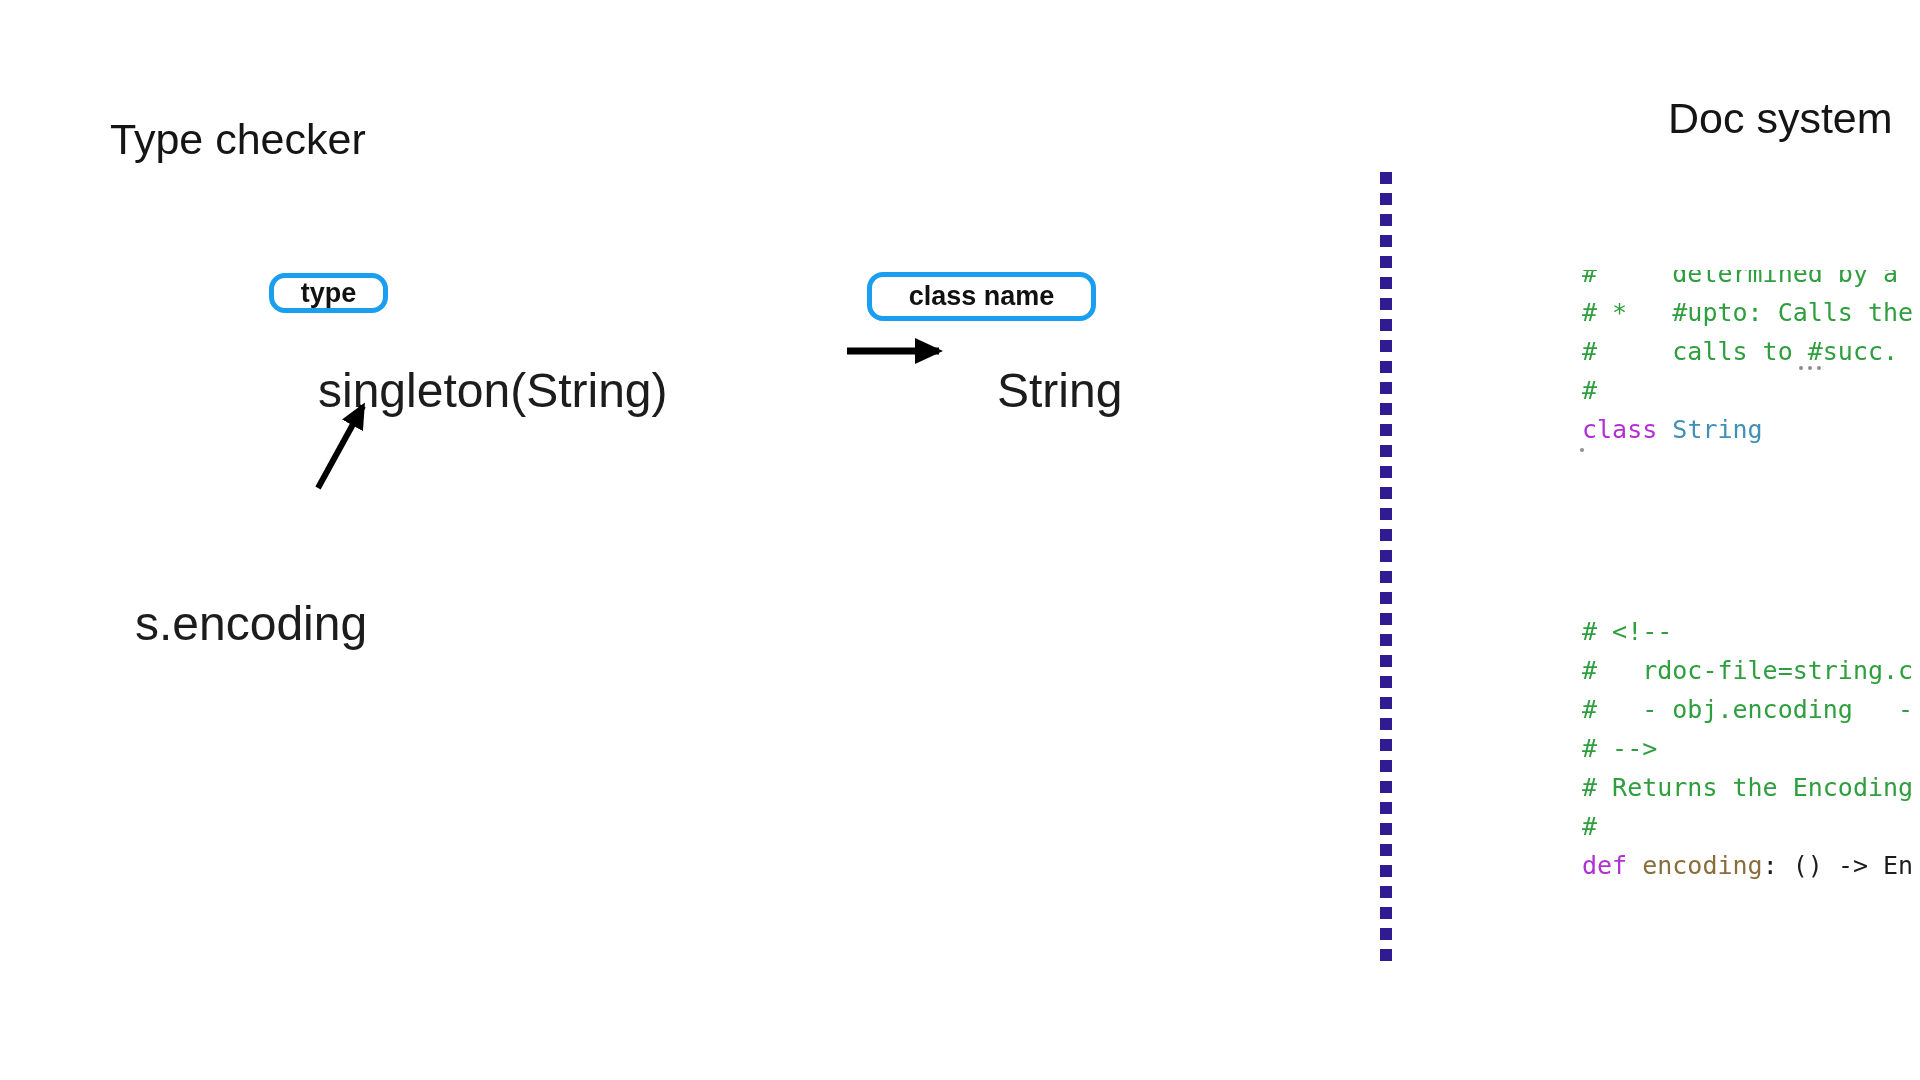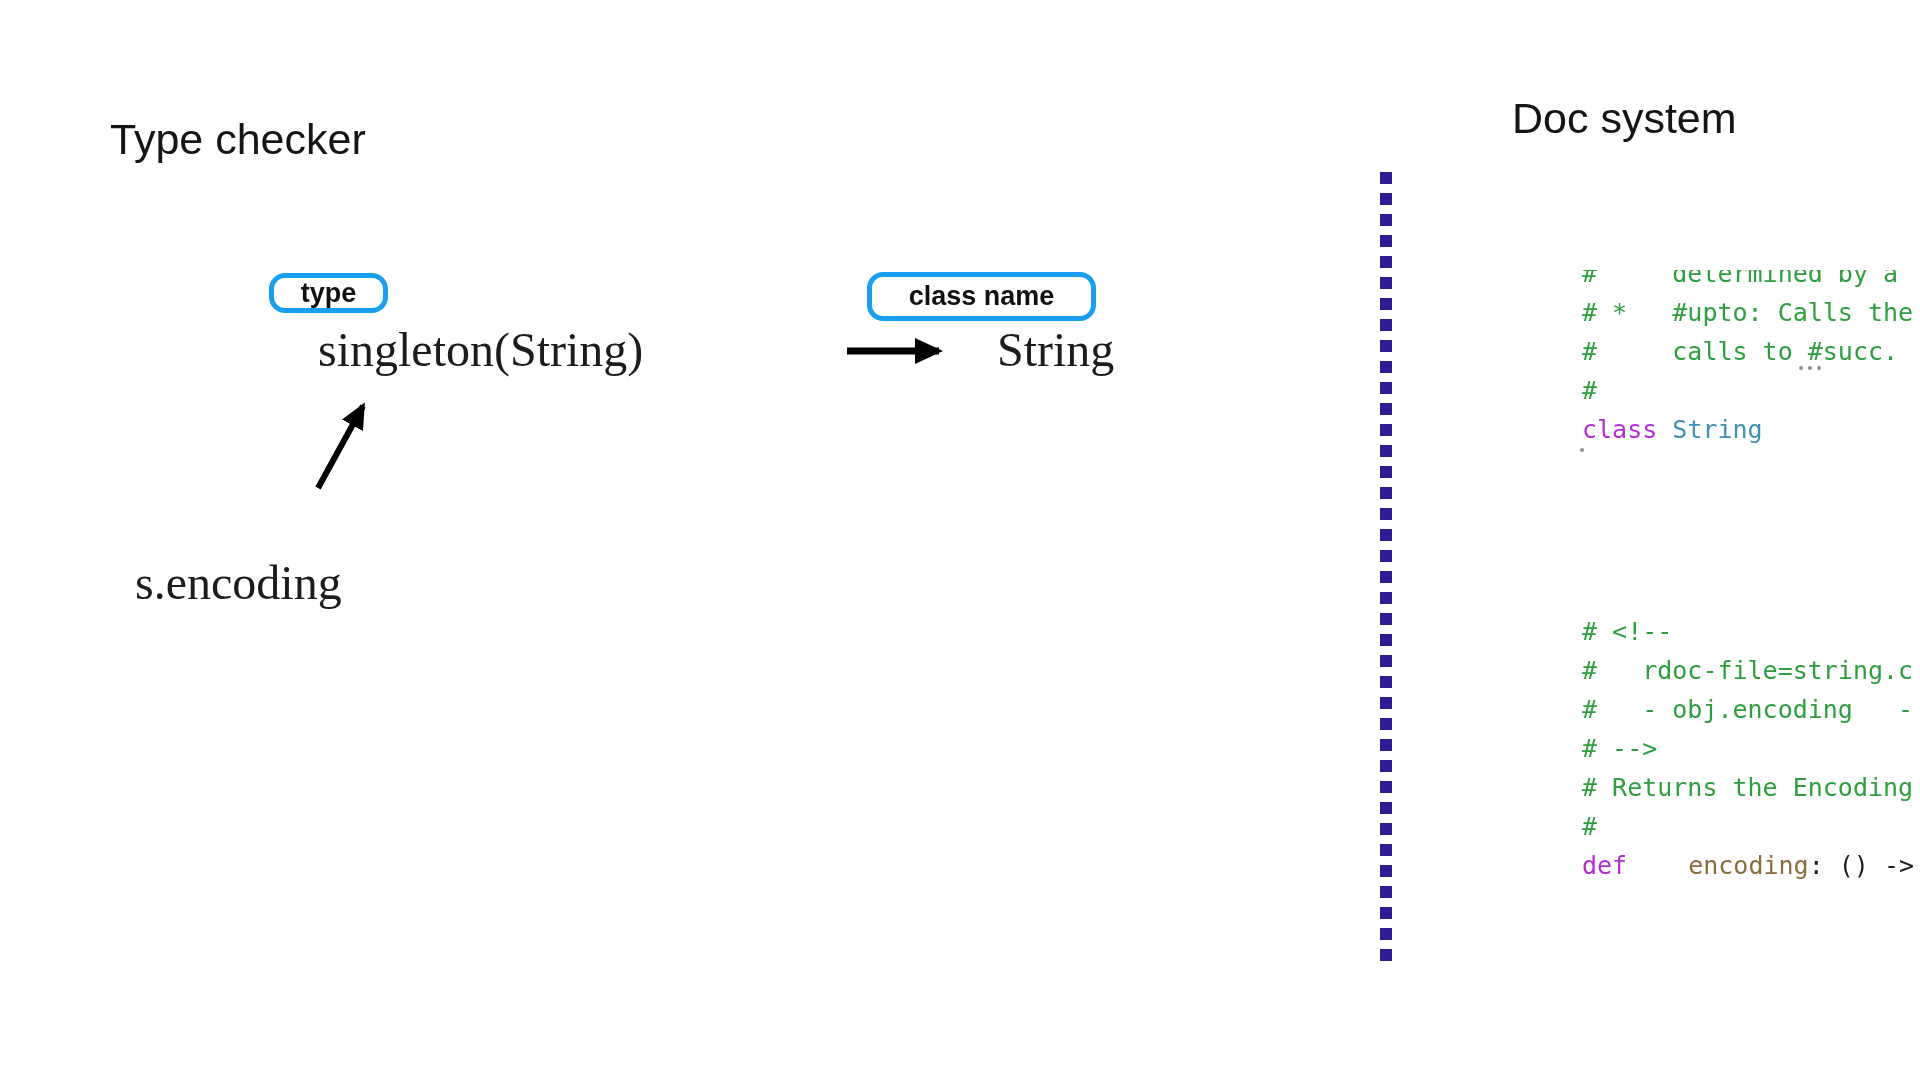--- a/index.html
+++ b/index.html
@@ -13,46 +13,47 @@
     color: #151515;
   }
   .title {
     position: absolute;
     font-size: 43px;
     font-weight: 400;
     color: #151515;
     white-space: nowrap;
   }
   .left-title  { left: 110px; top: 115px; }
-  .right-title { left: 1512px; top: 94px; }
+  .right-title { left: 1668px; top: 94px; }
 
   .badge {
     position: absolute;
     display: flex;
     align-items: center;
     justify-content: center;
     border: 5px solid var(--badge_blue);
     border-radius: 16px;
     background: #ffffff;
     font-size: 27px;
     font-weight: 600;
     color: #111111;
     white-space: nowrap;
     box-sizing: border-box;
   }
   .type-badge  { left: 269px; top: 273px; width: 119px; height: 40px; }
   .class-badge { left: 867px; top: 272px; width: 229px; height: 49px; text-align: right; }
 
   .mono-big {
     position: absolute;
-    font-family: Liberation Serif, serif;
+    font-family: Liberation Sans, sans-serif;
     font-size: 48px;
     line-height: 59px;
     color: #1c1c1c;
     white-space: pre;
+    margin-top: 41px;
   }
   .singleton { left: 318px; top: 320px; }
   .classname { left: 997px; top: 320px; }
   .code1 { left: 135px; top: 494px; }
   .code2 { left: 135px; top: 553px; }
 
   .hl {
     background: var(--highlight_bg);
     color: var(--highlight_text);
     border-radius: 12px;
@@ -88,21 +89,21 @@
     left: 1582px; top: 270px;
     width: 400px; height: 185px;
     overflow: hidden;
   }
   .doc-top-clip .doc-code { margin-top: -16px; }
   .doc-bottom { position: absolute; left: 1582px; top: 612px; }
 
   .tok-green   { color: var(--code_green); }
   .tok-magenta { color: var(--code_magenta); }
   .tok-teal    { color: var(--code_teal); }
-  .tok-olive   { color: var(--code_olive); margin-left: 46px; }
+  .tok-olive   { color: var(--code_olive); }
   .tok-plain   { color: var(--code_plain); }
 
   .succ-dots {
     position: absolute;
     left: 1799px; top: 366px;
     display: flex; gap: 5px;
   }
   .succ-dots i {
     width: 4px; height: 4px;
     border-radius: 50%;

